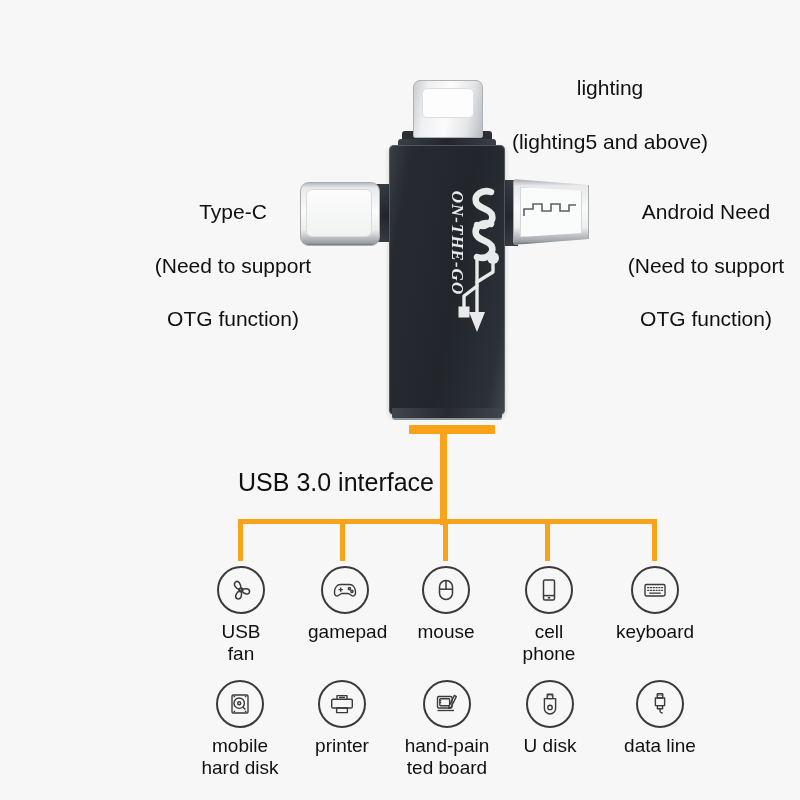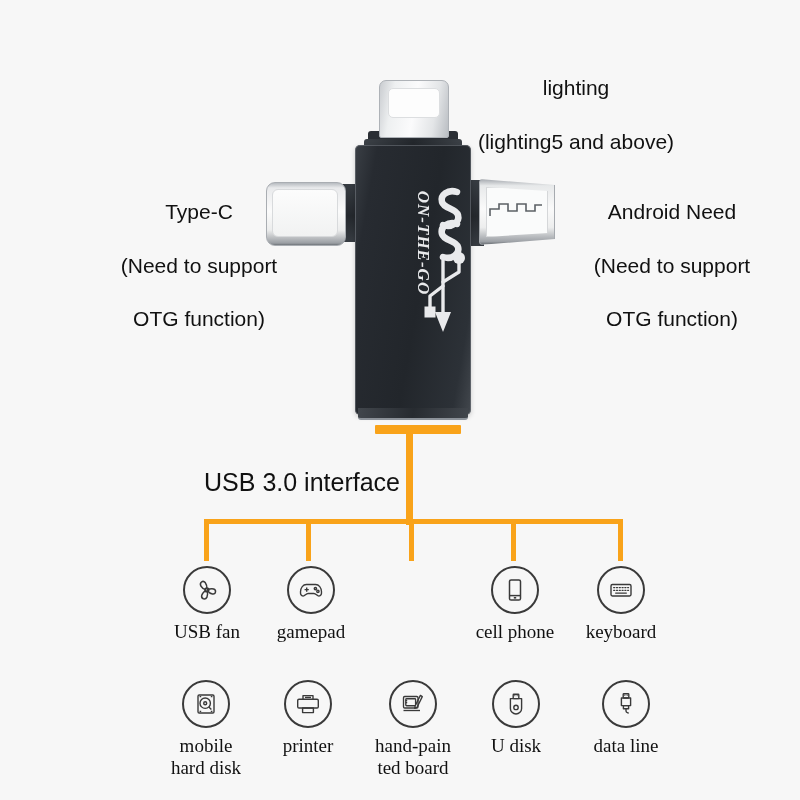--- a/index.html
+++ b/index.html
@@ -4,21 +4,21 @@
 <style>
   html,body{margin:0;padding:0;}
   body{
     width:800px;height:800px;
     background:#f7f7f7;
     font-family:"Liberation Sans", sans-serif;
     color:#111;
     overflow:hidden;
     position:relative;
   }
-  .stage{position:absolute;inset:0;}
+  .stage{position:absolute;inset:0;margin-left:34px;}
 
   
   .callout{position:absolute;text-align:center;line-height:1.28;font-size:21px;color:#111;white-space:pre-line;}
   .callout .ln{display:block;}
 
   #label-lighting{left:440px;top:48px;width:272px;}
   #label-typec{left:74px;top:172px;width:250px;text-align:center;}
   #label-micro{left:548px;top:172px;width:248px;}
 
   
@@ -117,21 +117,21 @@
   #trunk{left:406px;top:430px;width:7px;height:95px;}
   #crossbar{left:204px;top:519px;width:419px;height:5px;}
   .drop{position:absolute;background:#f9a31a;width:5px;height:42px;top:519px;}
 
   #label-usb3{
     position:absolute;left:150px;top:468px;width:250px;
     text-align:right;font-size:25px;color:#111;
   }
 
   
-  .icon-cell{position:absolute;text-align:center;font-family:Liberation Serif, serif;}
+  .icon-cell{position:absolute;text-align:center;}
   .icon-circle{
     width:44px;height:44px;border:2px solid #3a3a3a;border-radius:50%;
     margin:0 auto;display:flex;align-items:center;justify-content:center;
     background:transparent;
   }
   .icon-label{margin-top:7px;font-size:19px;color:#111;line-height:1.18;white-space:pre-line;}
   svg{display:block;}
 </style>
 </head>
 <body>
@@ -228,20 +228,32 @@
           <path d="M9.4 8.5 h9.2 c3.4 0 5.6 3.2 5.9 7.2 c0.2 2.8 -0.8 4.4 -2.6 4.4 c-2 0 -2.8 -2.6 -5 -2.6 h-5.8 c-2.2 0 -3 2.6 -5 2.6 c-1.8 0 -2.8 -1.6 -2.6 -4.4 c0.3 -4 2.5 -7.2 5.9 -7.2 z"></path>
           <path d="M7.6 13.6 h4.2 M9.7 11.5 v4.2"></path>
           <circle cx="18.4" cy="12.6" r="1.15"></circle>
           <circle cx="20.9" cy="15.3" r="1.15"></circle>
         </g>
       </svg>
     </div>
     <div class="icon-label">gamepad</div>
   </div>
 
+  <div class="icon-cell" style="left:378px;top:566px;width:68px">
+    <div class="icon-circle">
+      <svg width="28" height="28" viewBox="0 0 28 28">
+        <g fill="none" stroke="#3a3a3a" stroke-width="1.5" stroke-linejoin="round">
+          <rect x="7.5" y="4.5" width="13" height="19" rx="6.5"></rect>
+          <path d="M7.5 13.2 h13"></path>
+          <path d="M14 4.5 v8.7"></path>
+        </g>
+      </svg>
+    </div>
+    <div class="icon-label">mouse</div>
+  </div>
 
   <div class="icon-cell" style="left:472px;top:566px;width:86px">
     <div class="icon-circle">
       <svg width="28" height="28" viewBox="0 0 28 28">
         <g fill="none" stroke="#3a3a3a" stroke-width="1.5" stroke-linejoin="round">
           <rect x="8.5" y="4" width="11" height="20" rx="1.6"></rect>
           <path d="M8.5 19.6 h11"></path>
           <rect x="12.8" y="21" width="2.4" height="1.6" fill="#3a3a3a" stroke="none"></rect>
         </g>
       </svg>

